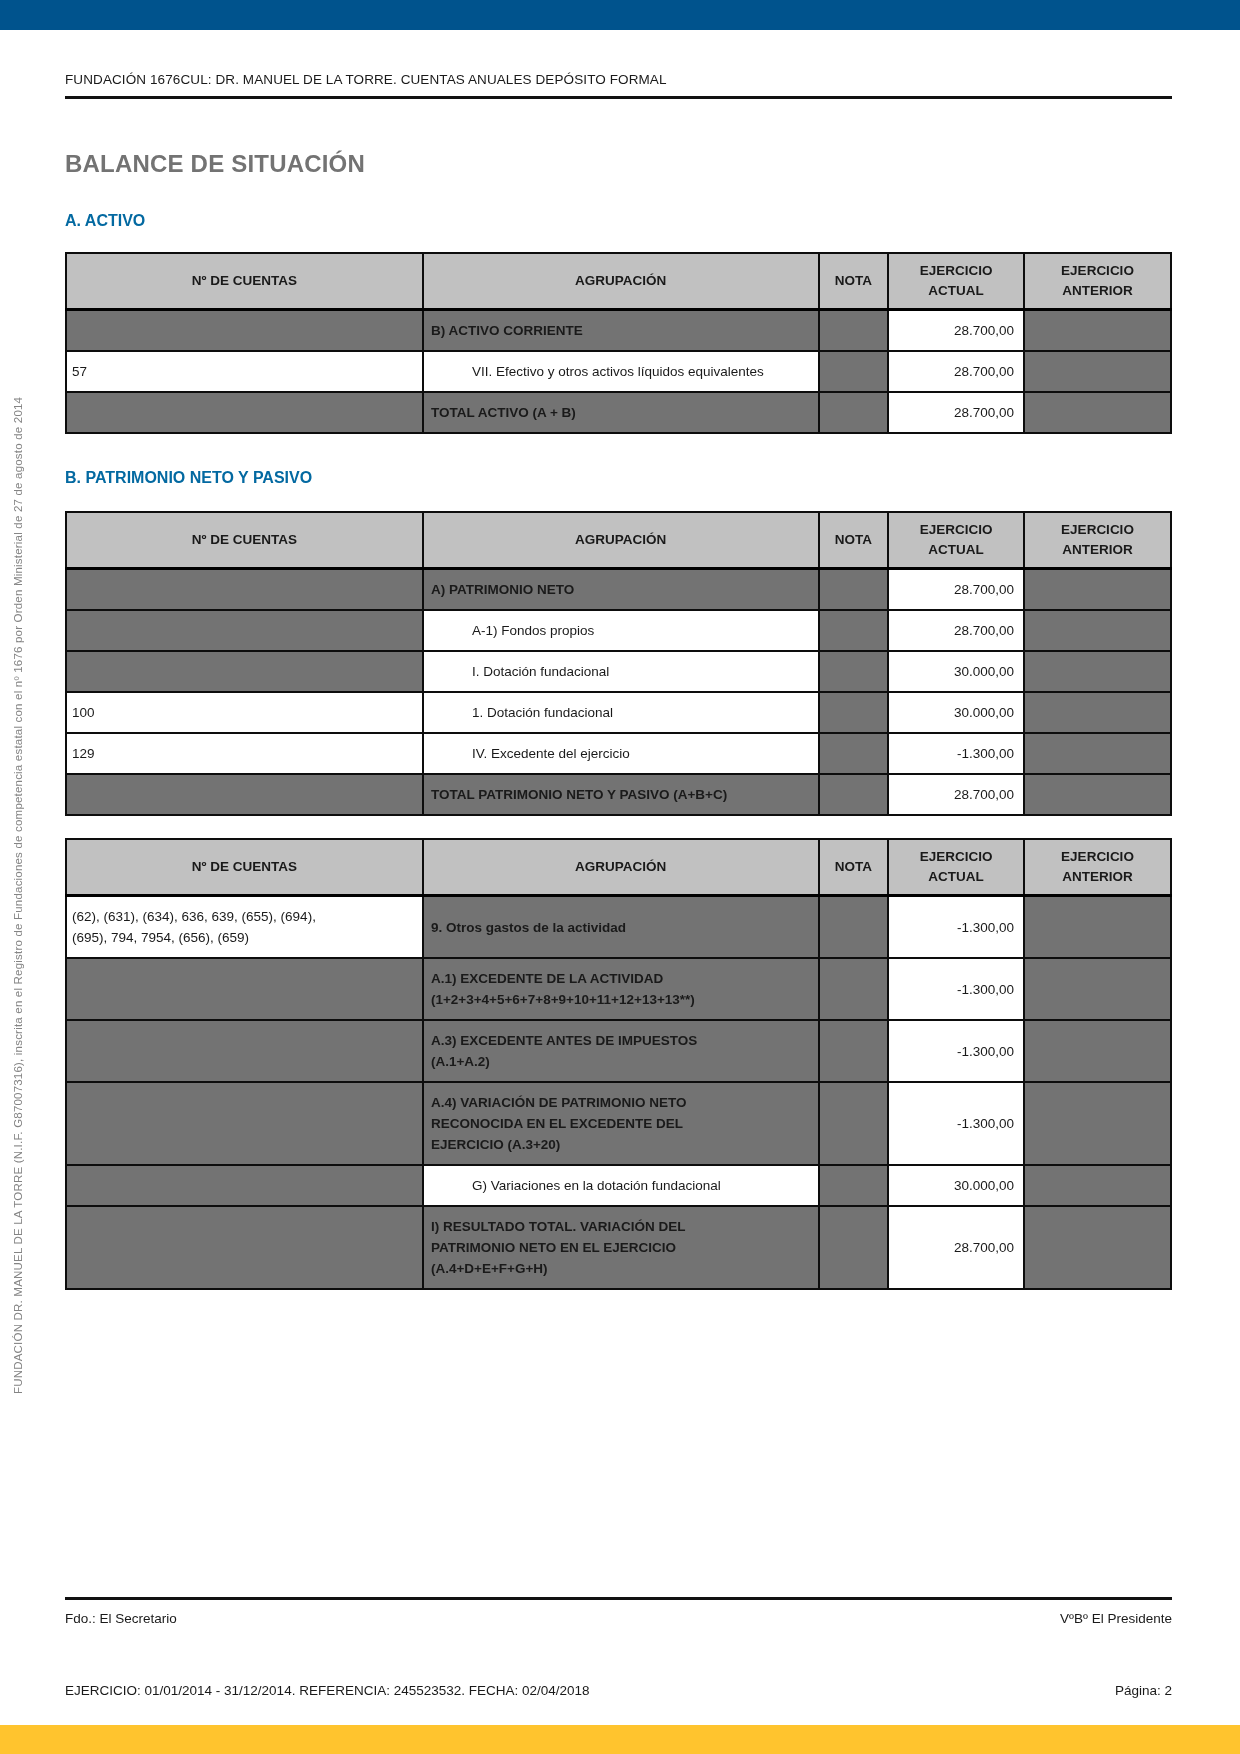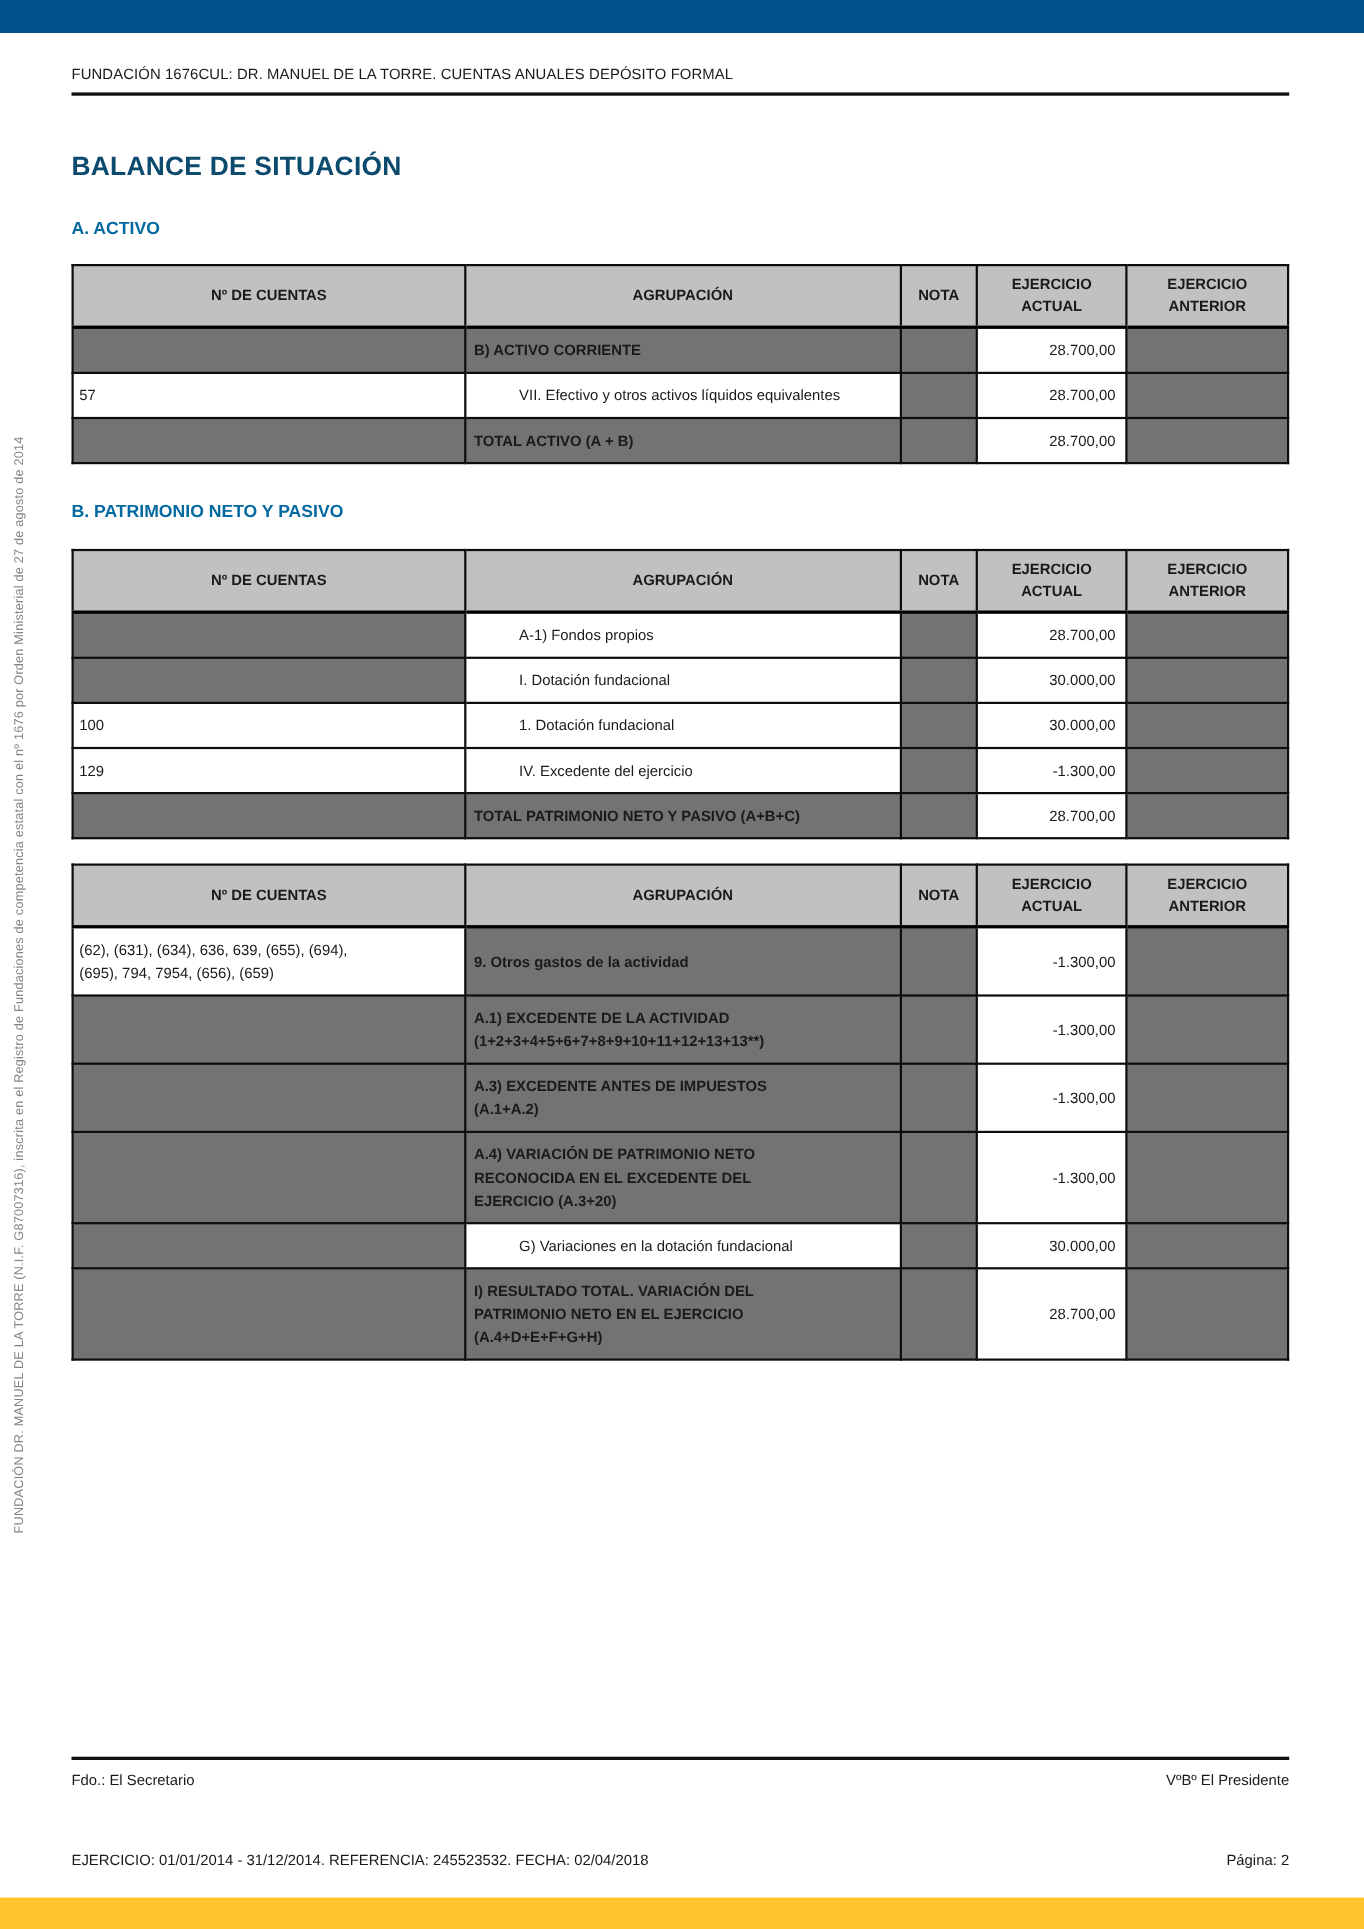--- a/index.html
+++ b/index.html
@@ -23,34 +23,34 @@
   }
 
   .side-note {
     position: absolute; left: 12px; top: 322px; height: 1072px;
     writing-mode: vertical-rl; transform: rotate(180deg);
     font-size: 11.5px; color: #848484; white-space: nowrap;
     letter-spacing: 0.2px;
   }
 
   .content {
-    position: absolute; left: 65px; top: 4px; width: 1107px;
+    position: absolute; left: 65px; top: 16px; width: 1107px;
     padding-top: 56px;
   }
 
   .doc-header {
     font-size: 13.5px; color: #1a1a1a; letter-spacing: 0.1px;
   }
   .header-rule {
     margin-top: 9px; height: 3px; background: #111; width: 100%;
   }
 
   h1.doc-title {
     margin: 50px 0 0 0; font-size: 24px; line-height: 30px;
-    font-weight: 700; letter-spacing: 0.2px; color: #0c4a6e;
+    font-weight: 700; letter-spacing: 0.2px; color: #737373;
   }
   h1.doc-title.second { margin-top: 46px; }
   h2.section-heading {
     margin: 33px 0 0 0; font-size: 16px; line-height: 18px;
     font-weight: 700; color: #0369a1;
   }
 
   table.fin-table {
     margin-top: 22px;
     width: 100%;
@@ -164,20 +164,27 @@
             <th class="c2">NOTA</th>
             <th class="c3">EJERCICIO
 ACTUAL</th>
             <th class="c4">EJERCICIO
 ANTERIOR</th>
           </tr>
         </thead>
       <tbody>
           <tr>
             <td class="c0 cuentas gray"></td>
+            <td class="c1 agrup gray bold">A) PATRIMONIO NETO</td>
+            <td class="c2 nota gray"></td>
+            <td class="c3 num white">28.700,00</td>
+            <td class="c4 anterior gray"></td>
+          </tr>
+          <tr>
+            <td class="c0 cuentas gray"></td>
             <td class="c1 agrup white">A-1) Fondos propios</td>
             <td class="c2 nota gray"></td>
             <td class="c3 num white">28.700,00</td>
             <td class="c4 anterior gray"></td>
           </tr>
           <tr>
             <td class="c0 cuentas gray"></td>
             <td class="c1 agrup white">I. Dotación fundacional</td>
             <td class="c2 nota gray"></td>
             <td class="c3 num white">30.000,00</td>

